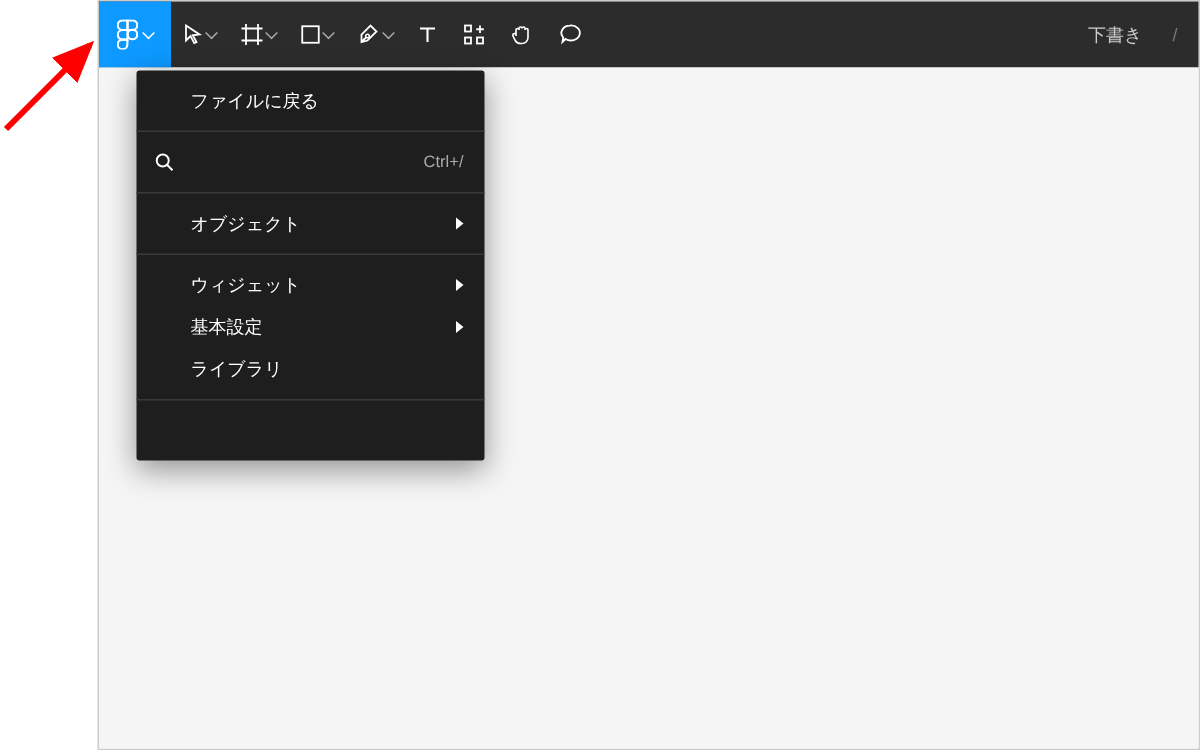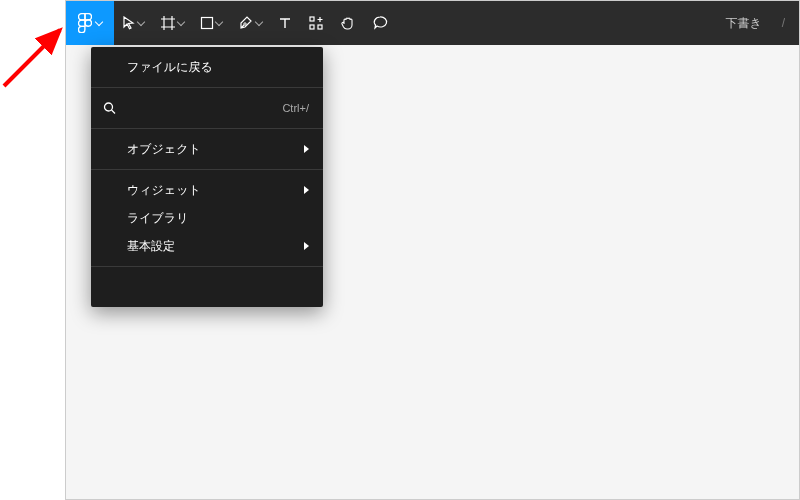--- a/index.html
+++ b/index.html
@@ -223,25 +223,25 @@
           <span class="arrow"></span>
         </div>
       </div>
     <div class="sep"></div>
     <div id="g2">
         <div class="menu-item">
           <span>ウィジェット</span>
           <span class="arrow"></span>
         </div>
         <div class="menu-item">
-          <span>ライブラリ</span>
-        </div>
-        <div class="menu-item">
           <span>基本設定</span>
           <span class="arrow"></span>
+        </div>
+        <div class="menu-item">
+          <span>ライブラリ</span>
         </div>
       </div>
     <div class="sep"></div>
     <div id="g3">
         <div class="menu-item"></div>
       </div>
   </div>
 </div>
 
 <svg class="arrow-annot" viewBox="0 0 70 70">

